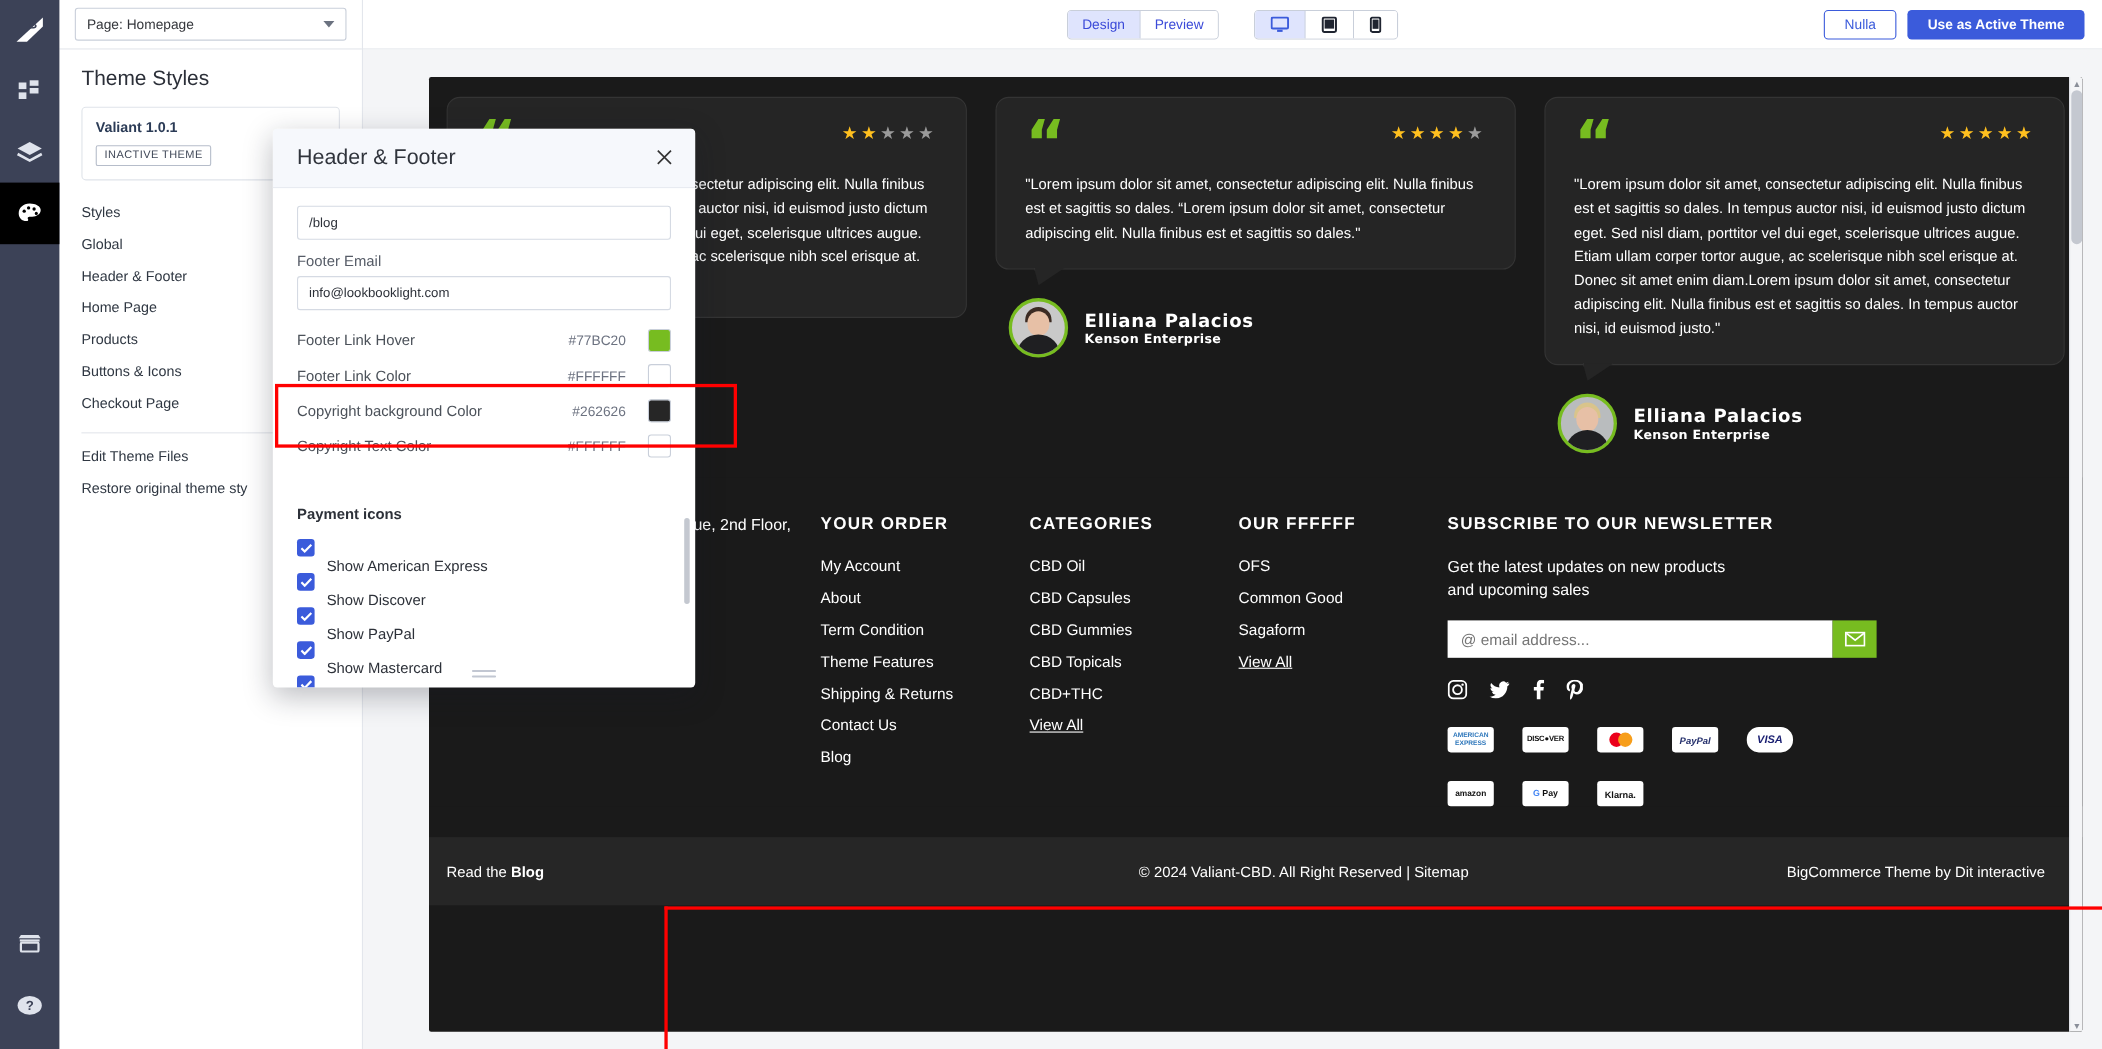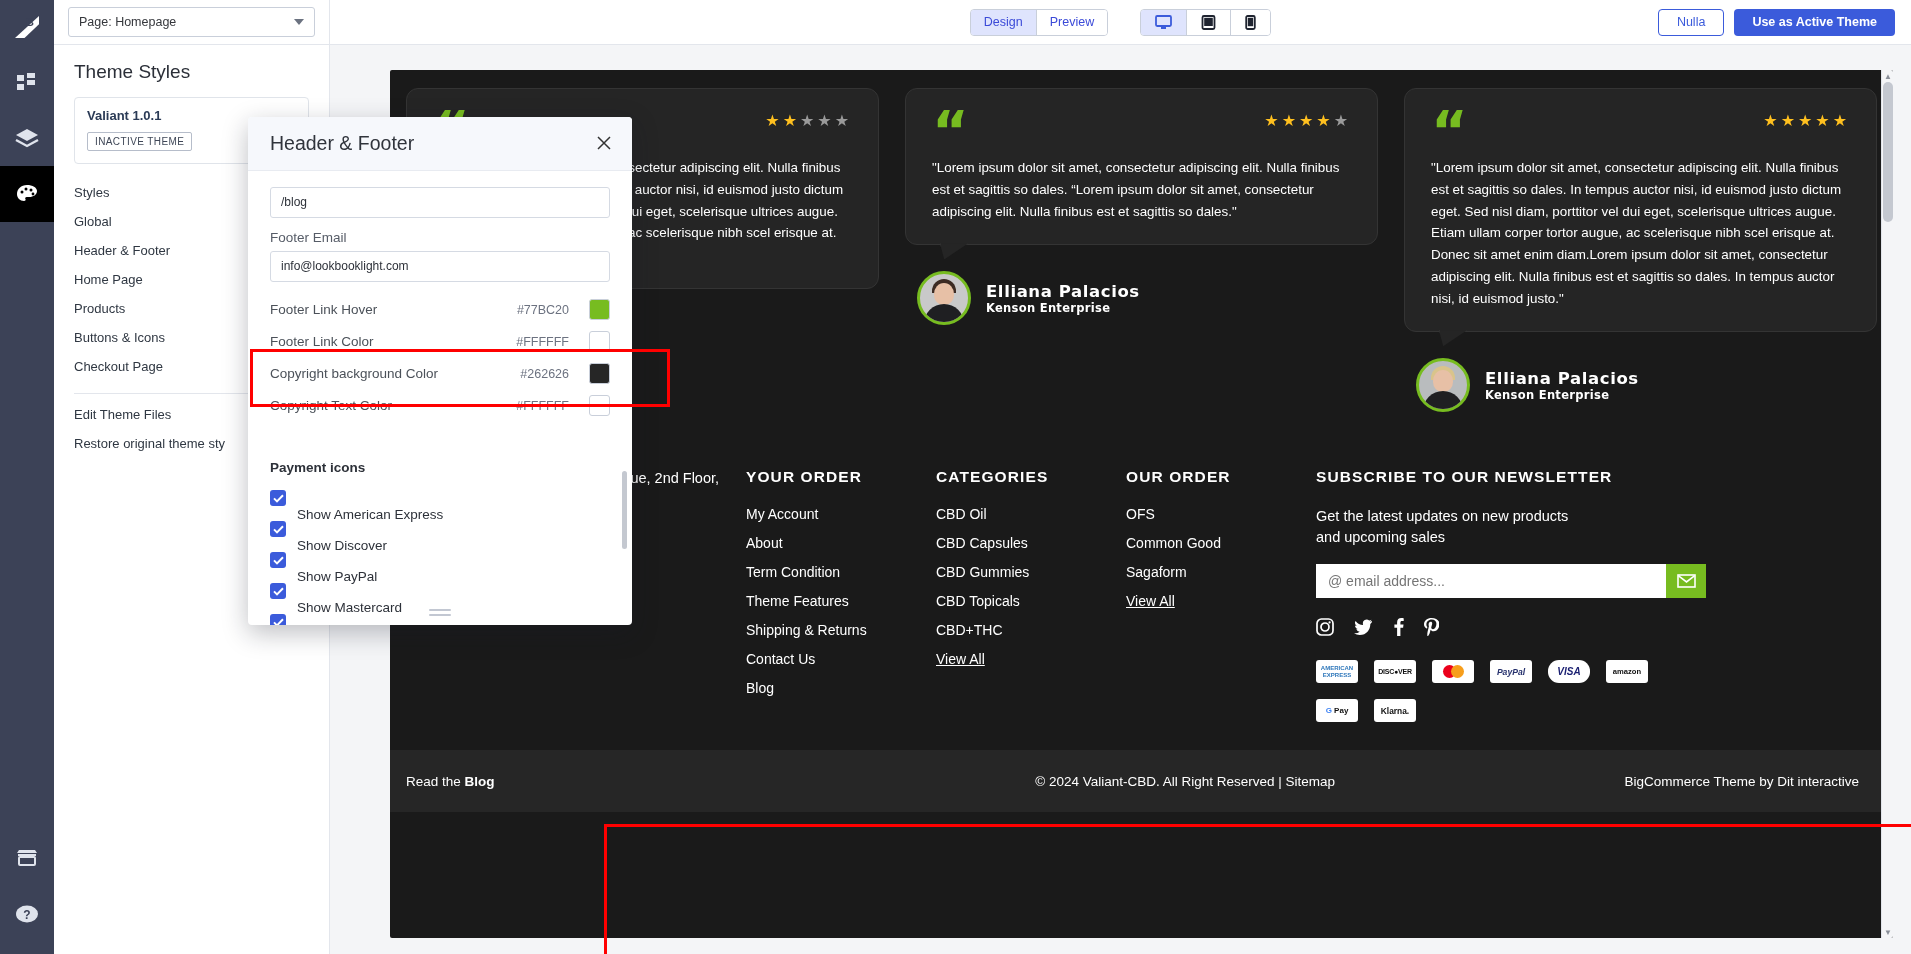--- a/index.html
+++ b/index.html
@@ -155,21 +155,21 @@
   .phone { font-size: 18px; font-weight: 800; margin: 18px 0 14px 0; letter-spacing: .2px; }
   .mail { font-size: 14.5px; text-decoration: underline; }
   .sub-text { font-size: 14.5px; line-height: 1.45; margin-bottom: 16px; }
   .sub-form { display: flex; height: 34px; width: 390px; }
   .sub-input {
     flex: 1 1 auto; background: #fff; border: none; outline: none;
     font-size: 14px; color: #9b9b9b; padding: 0 12px; font-family: "Liberation Sans", sans-serif;
   }
   .sub-btn { width: 40px; background: #77bc20; display: flex; align-items: center; justify-content: center; }
   .socials { display: flex; gap: 20px; margin: 20px 0 20px 0; align-items: center; color: #fff; }
-  .pay-row { display: flex; gap: 16px; flex-wrap: wrap; width: 380px; }
+  .pay-row { display: flex; gap: 26px; flex-wrap: wrap; width: 380px; }
   .pay {
     width: 42px; height: 23px; background: #fff; border-radius: 3px;
     display: flex; align-items: center; justify-content: center;
     font-size: 7.4px; font-weight: 800; color: #111; overflow: hidden;
   }
   .pay.amex { color: #2e77bb; font-size: 6px; line-height: 1.05; text-align:center; }
   .pay.disc { font-size: 7px; letter-spacing: -.2px; }
   .pay.mc { gap: 0; }
   .mc-c { width: 13px; height: 13px; border-radius: 50%; }
   .mc-l { background: #eb001b; margin-right: -5px; }
@@ -435,21 +435,21 @@
             <div class="f-head">CATEGORIES</div>
             <span class="f-link">CBD Oil</span>
             <span class="f-link">CBD Capsules</span>
             <span class="f-link">CBD Gummies</span>
             <span class="f-link">CBD Topicals</span>
             <span class="f-link">CBD+THC</span>
             <span class="f-link ul">View All</span>
           </div>
 
           <div class="f-col brands">
-            <div class="f-head">OUR ORDER</div>
+            <div class="f-head">OUR FFFFFF</div>
             <span class="f-link">OFS</span>
             <span class="f-link">Common Good</span>
             <span class="f-link">Sagaform</span>
             <span class="f-link ul">View All</span>
           </div>
 
           <div class="f-col sub">
             <div class="f-head">SUBSCRIBE TO OUR NEWSLETTER</div>
             <div class="sub-text">
               <div>Get the latest updates on new products</div>

